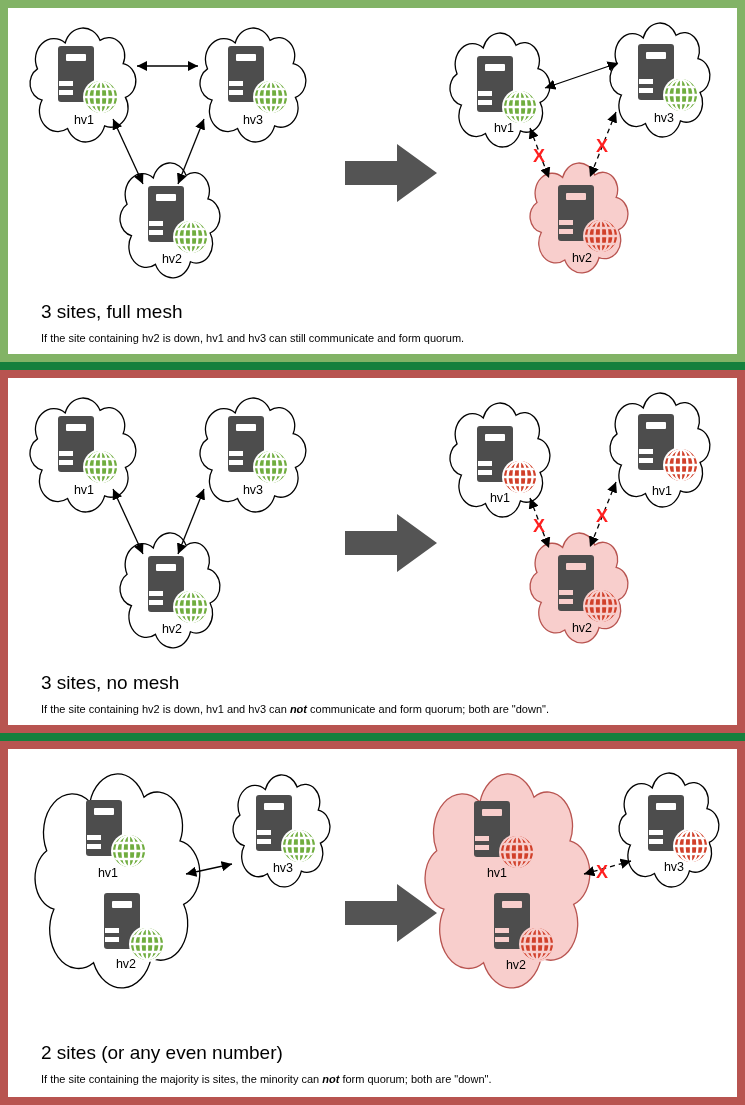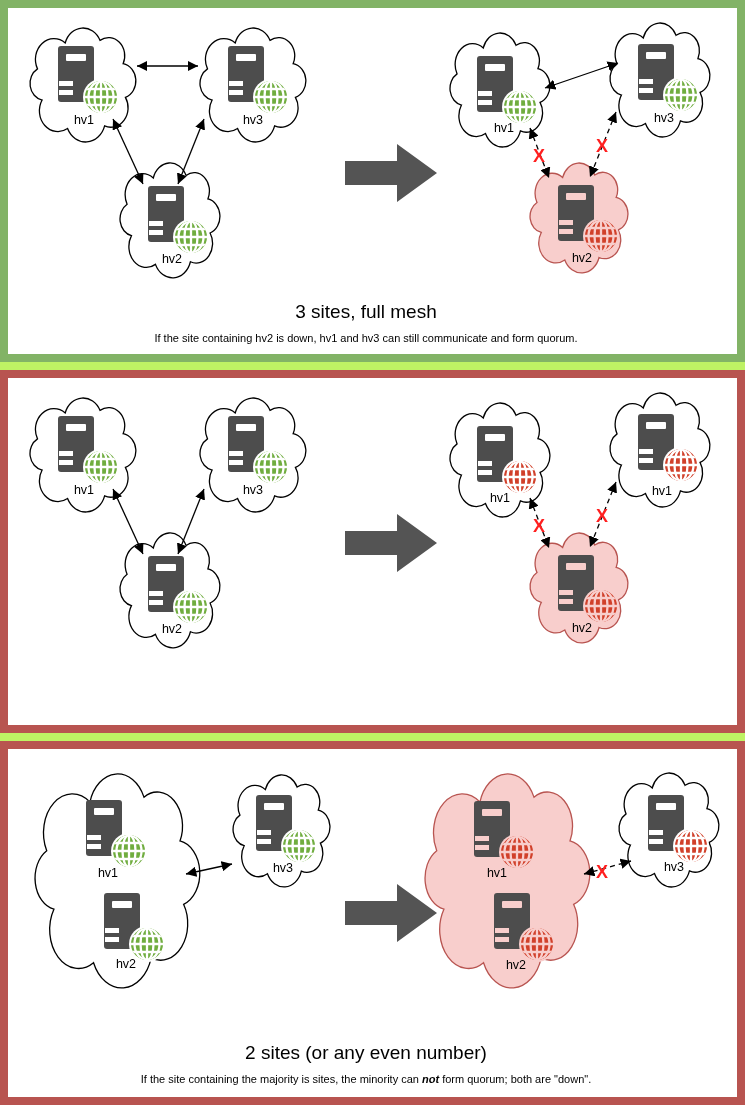--- a/index.html
+++ b/index.html
@@ -1,17 +1,17 @@
 <!DOCTYPE html>
 <html style="--ok-border: #82b366; --fail-border: #b85450; --down-fill: #f8cecc; --down-stroke: #b85450; --globe-up: #70ad3f; --globe-down: #d1402a; --server: #4d4d4d; --x-mark: #ff1f1f; --big-arrow: #545454;"><head>
 <meta charset="utf-8">
 <style>
   html,body{margin:0;padding:0;background:#fff;}
-  .page{position:relative;width:745px;height:1105px;background:#bef264;overflow:hidden;
-        font-family:"Liberation Sans",sans-serif;text-align:center;}
+  .page{position:relative;width:745px;height:1105px;background:#15803d;overflow:hidden;
+        font-family:"Liberation Sans",sans-serif;}
   .panel{position:absolute;left:0;width:745px;box-sizing:border-box;background:#fff;border:8px solid #888;}
   .panel.ok{border-color:var(--ok-border,#82b366);}
   .panel.fail{border-color:var(--fail-border,#b85450);}
   .overlay{position:absolute;top:0;left:0;}
 
   
   .cloud{fill:#ffffff;stroke:#000000;stroke-width:1.3px;}
   .cloud.down{fill:var(--down-fill,#f8cecc);stroke:var(--down-stroke,#b85450);}
 
   
@@ -24,21 +24,21 @@
   #node .gball{fill:var(--globe,#70ad3f);}
   #node .ggrid{stroke:var(--bg,#ffffff);stroke-width:2.3;fill:none;}
 
   .link{stroke:#000;stroke-width:1.3;fill:none;marker-start:url(#ah);marker-end:url(#ah);}
   .link.dashed{stroke-dasharray:5 4;}
   .bigarrow{fill:var(--big-arrow,#545454);}
   .slabel{font-family:"Liberation Sans",sans-serif;font-size:12.5px;fill:#000;text-anchor:middle;}
   .xmark{font-family:"Liberation Sans",sans-serif;font-size:18px;font-weight:bold;
          fill:var(--x-mark,#ff1f1f);text-anchor:middle;}
 
-  .cap{position:absolute;left:16px;width:700px;color:#000;}
+  .cap{position:absolute;left:41px;width:700px;color:#000;}
   .cap-title{font-size:19px;font-weight:400;line-height:23px;margin-bottom:7px;}
   .cap-body{font-size:11px;line-height:16px;}
   .cap-body .em{font-weight:bold;font-style:italic;}
 </style>
 </head>
 <body>
 
 <div class="page">
 
   <div class="panel ok" style="top:0;height:362px"></div>
@@ -159,18 +159,22 @@
       <text class="slabel" x="497" y="877">hv1</text>
       <text class="slabel" x="516" y="969">hv2</text>
       <text class="slabel" x="674" y="871">hv3</text>
     </g>
   </svg>
 
   <div class="cap" style="top:300px">
     <div class="cap-title">3 sites, full mesh</div>
     <div class="cap-body"><span>If the site containing hv2 is down, hv1 and hv3 can still communicate and form quorum.</span><span class="em"></span><span></span></div>
   </div>
+  <div class="cap" style="top:671px">
+    <div class="cap-title">3 sites, no mesh</div>
+    <div class="cap-body"><span>If the site containing hv2 is down, hv1 and hv3 can </span><span class="em">not</span><span> communicate and form quorum; both are "down".</span></div>
+  </div>
   <div class="cap" style="top:1041px">
     <div class="cap-title">2 sites (or any even number)</div>
     <div class="cap-body"><span>If the site containing the majority is sites, the minority can </span><span class="em">not</span><span> form quorum; both are "down".</span></div>
   </div>
 
 </div>
 
 </body></html>

